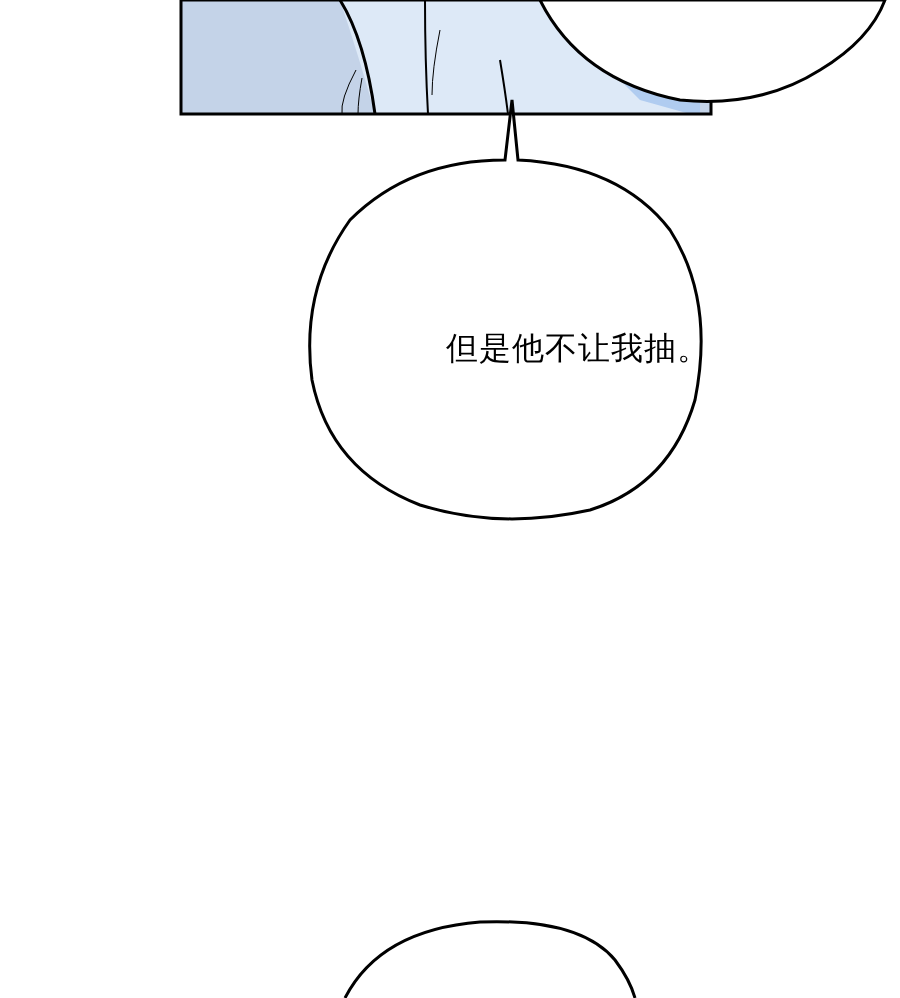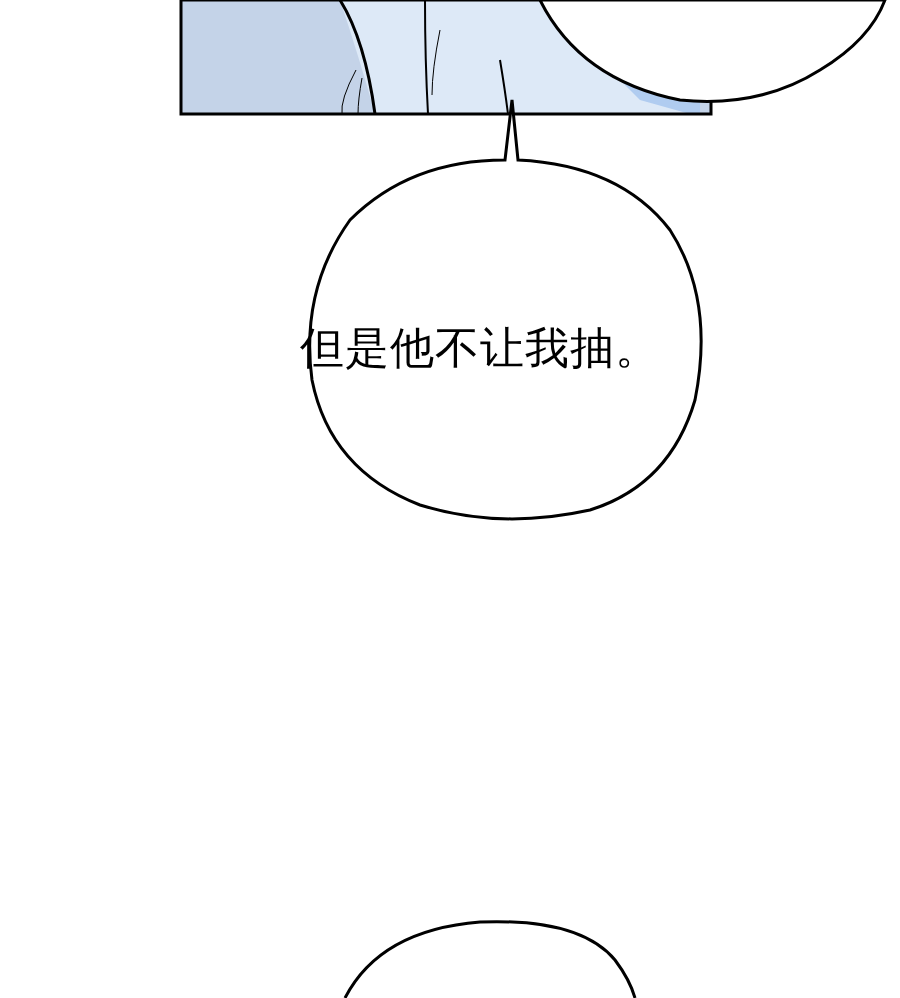--- a/index.html
+++ b/index.html
@@ -4,21 +4,21 @@
   <style>
     html, body { margin: 0; padding: 0; }
     body {
       width: 900px; height: 998px; background: #ffffff;
       position: relative; overflow: hidden;
       font-family: "DejaVu Sans", sans-serif;
     }
     .canvas { position: absolute; left: 0; top: 0; }
     .speech-text {
       position: absolute; left: 300px; top: 318px; width: 410px;
-      text-align: left; font-size: 44px; color: #000; letter-spacing: 1px;
+      text-align: right; font-size: 32px; color: #000; letter-spacing: 1px;
       font-family: "DejaVu Sans", sans-serif;
       line-height: 60px;
     }
   </style>
 </head>
 <body>
 
 <svg class="canvas" width="900" height="998" viewBox="0 0 900 998">
 
   <g>

